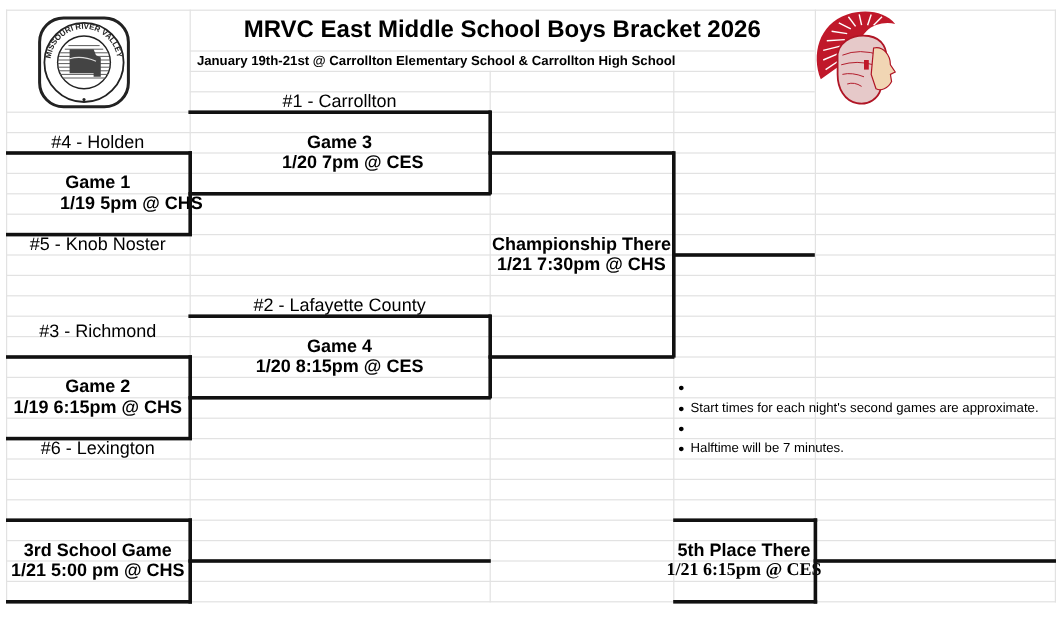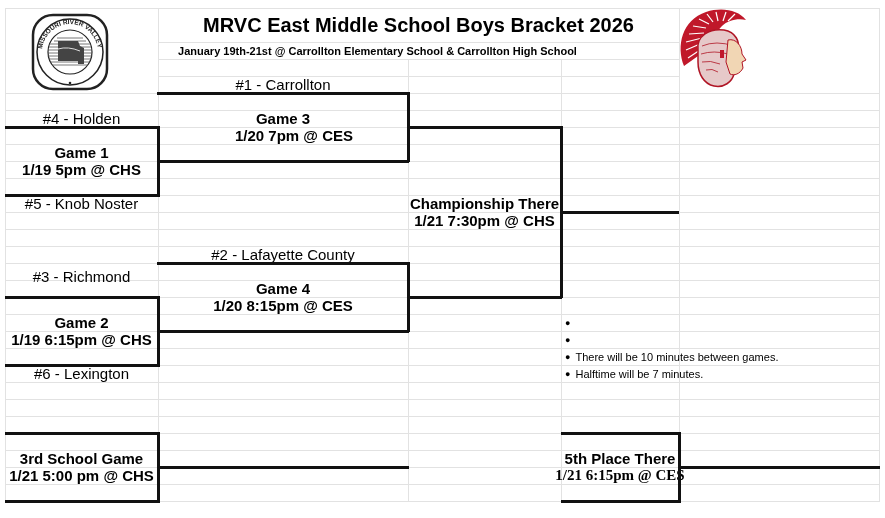--- a/index.html
+++ b/index.html
@@ -109,32 +109,32 @@
     <path d="M26 40 Q40 34 58 40"></path>
       <path d="M25 48 Q38 44 52 48"></path>
     <path d="M26 56 Q34 54 44 58"></path>
       <path d="M30 64 Q36 62 42 66"></path>
   </g>
   <path d="M52 34 C60 32 66 40 66 48 L70 54 L66 56 L67 62 C64 68 58 70 54 68 L50 56 Z" fill="#f1d6b4" stroke="#b01525" stroke-width="1"></path>
   <rect x="44" y="44" width="4" height="8" fill="#c0182a"></rect>
 </svg>
 
 <div class="cell title" style="left:158px;top:8px;width:521px;height:34px;">MRVC East Middle School Boys Bracket 2026</div>
-<div class="cell subtitle" style="left:164px;top:42px;width:427px;height:17px;">January 19th-21st @ Carrollton Elementary School &amp; Carrollton High School</div>
+<div class="cell subtitle" style="left:150px;top:42px;width:427px;height:17px;">January 19th-21st @ Carrollton Elementary School &amp; Carrollton High School</div>
 
 <div class="cell" style="left:5px;top:110px;width:153px;height:17px;">#4 - Holden</div>
 <div class="cell" style="left:5px;top:195px;width:153px;height:17px;">#5 - Knob Noster</div>
 <div class="cell" style="left:5px;top:268px;width:153px;height:17px;">#3 - Richmond</div>
 <div class="cell" style="left:5px;top:365px;width:153px;height:17px;">#6 - Lexington</div>
 
 <div class="cell" style="left:158px;top:76px;width:250px;height:17px;">#1 - Carrollton</div>
 <div class="cell" style="left:158px;top:246px;width:250px;height:17px;">#2 - Lafayette County</div>
 
 <div class="cell bold" style="left:5px;top:144px;width:153px;height:17px;">Game 1</div>
-<div class="cell bold" style="left:5px;top:161px;width:153px;height:17px;">1/19 5pm @ CHS</div>
+<div class="cell bold" style="left:5px;top:161px;width:153px;height:17px;padding-left:28px;">1/19 5pm @ CHS</div>
 
 <div class="cell bold" style="left:5px;top:314px;width:153px;height:17px;">Game 2</div>
 <div class="cell bold" style="left:5px;top:331px;width:153px;height:17px;">1/19 6:15pm @ CHS</div>
 
 <div class="cell bold" style="left:158px;top:110px;width:250px;height:17px;">Game 3</div>
 <div class="cell bold" style="left:169px;top:127px;width:250px;height:17px;">1/20 7pm @ CES</div>
 
 <div class="cell bold" style="left:158px;top:280px;width:250px;height:17px;">Game 4</div>
 <div class="cell bold" style="left:158px;top:297px;width:250px;height:17px;">1/20 8:15pm @ CES</div>
 
@@ -145,24 +145,24 @@
 <div class="cell bold" style="left:5px;top:467px;width:153px;height:17px;">1/21 5:00 pm @ CHS</div>
 
 <div class="cell bold" style="left:561px;top:450px;width:118px;height:17px;">5th Place There</div>
 <div class="cell bold" style="left:561px;top:467px;width:118px;height:17px;font-family:Liberation Serif, serif;">1/21 6:15pm @ CES</div>
 
 <div class="note" style="left:565px;top:314px;height:17px;">
     <span class="bullet">●</span>
   </div>
 <div class="note" style="left:565px;top:331px;height:17px;">
     <span class="bullet">●</span>
+    <span>Start times for each night's second games are approximate.</span>
   </div>
 <div class="note" style="left:565px;top:348px;height:17px;">
     <span class="bullet">●</span>
-    <span>There will be 10 minutes between games.</span>
   </div>
 <div class="note" style="left:565px;top:365px;height:17px;">
     <span class="bullet">●</span>
     <span>Halftime will be 7 minutes.</span>
   </div>
 
 <div class="thick-h" style="left:5px;top:126px;width:155px;"></div>
 <div class="thick-v" style="left:157px;top:126px;height:70px;"></div>
 <div class="thick-h" style="left:5px;top:194px;width:155px;"></div>
 

